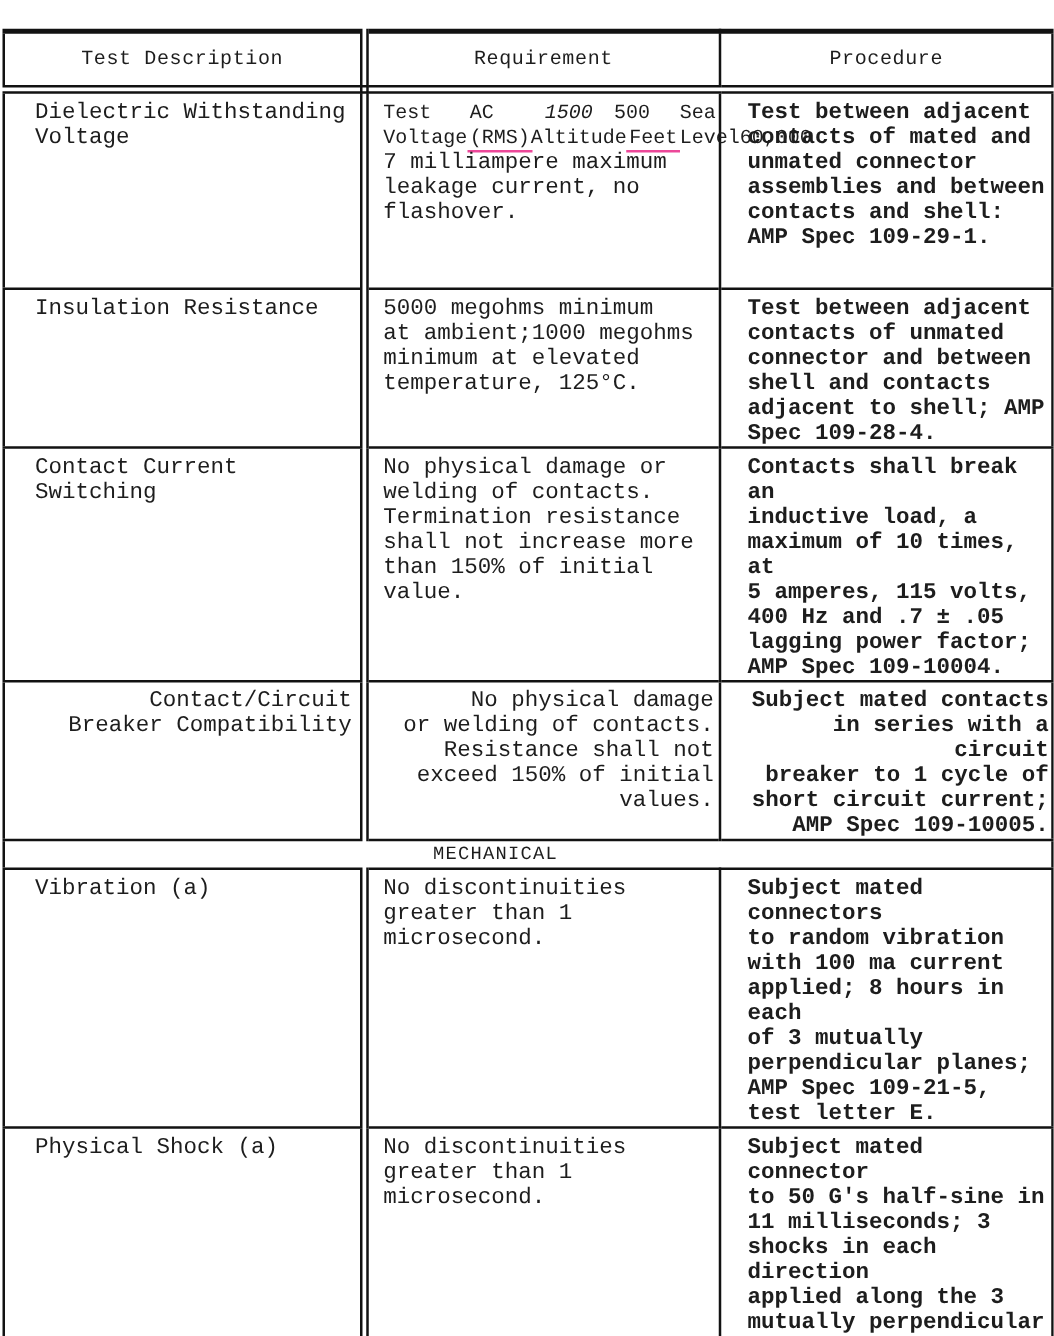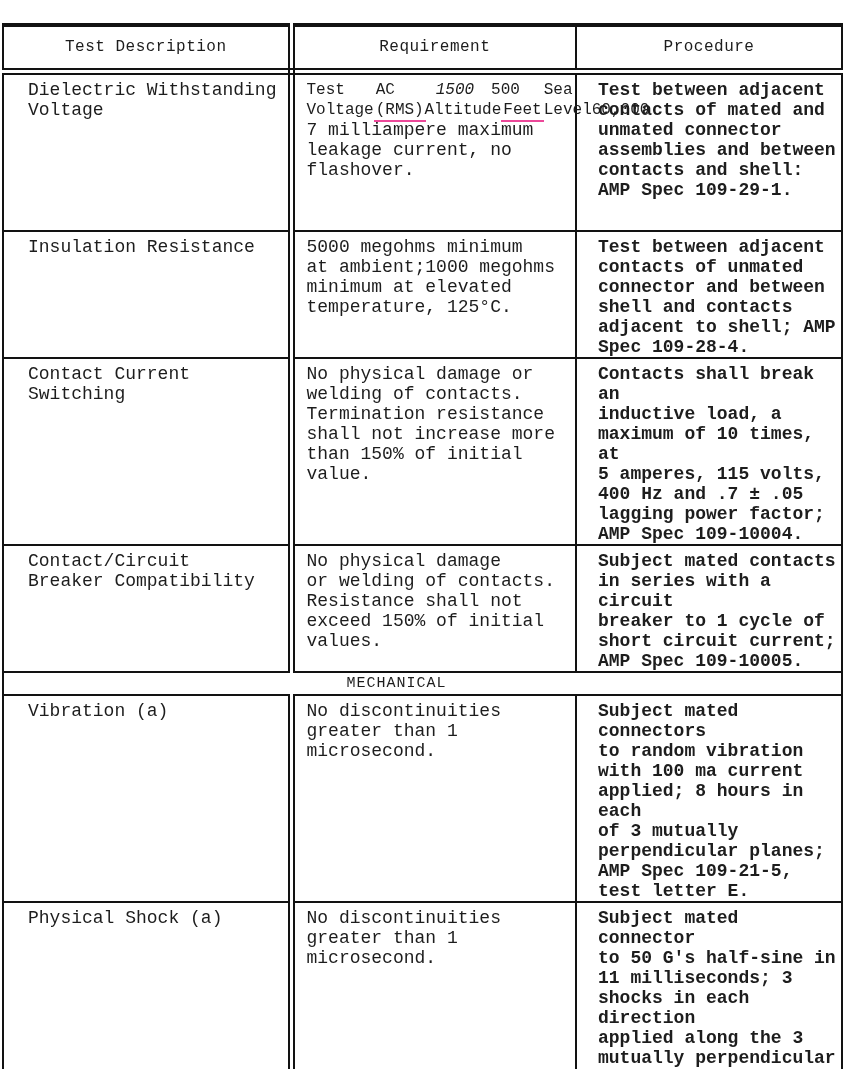--- a/index.html
+++ b/index.html
@@ -46,21 +46,21 @@
     vertical-align: top;
     padding-top: 5px;
   }
   .v1 { border-right: 7px double #121212; }
   .v2 { border-right: 2px solid #121212; }
 
   .hrow  { height: 46px; }
   .r1    { height: 160px; }
   .r2    { height: 125px; }
   .r3    { height: 147px; }
-  .r4    { height: 103px; }
+  .r4    { height: 103px; text-align: right; }
   .secrow{ height: 23px; border-radius: 10px; }
   .r5    { height: 173px; }
   .r6    { height: 160px; }
 
   .c-test { padding-left: 24px; padding-right: 6px; }
   .c-req  { padding-left: 12px; padding-right: 4px; }
   .c-proc { padding-left: 21px; padding-right: 2px; font-weight: bold; }
 
   .txt {
     white-space: pre-line;

